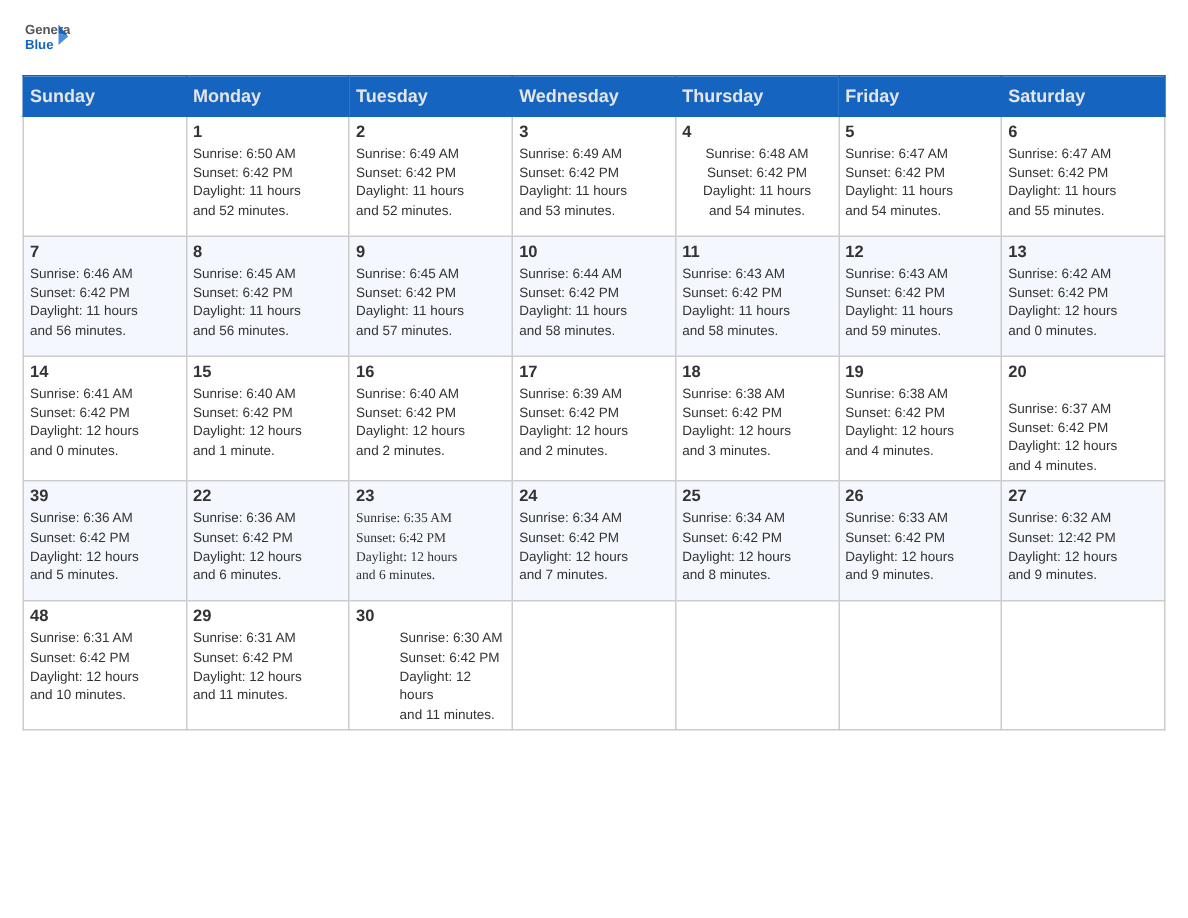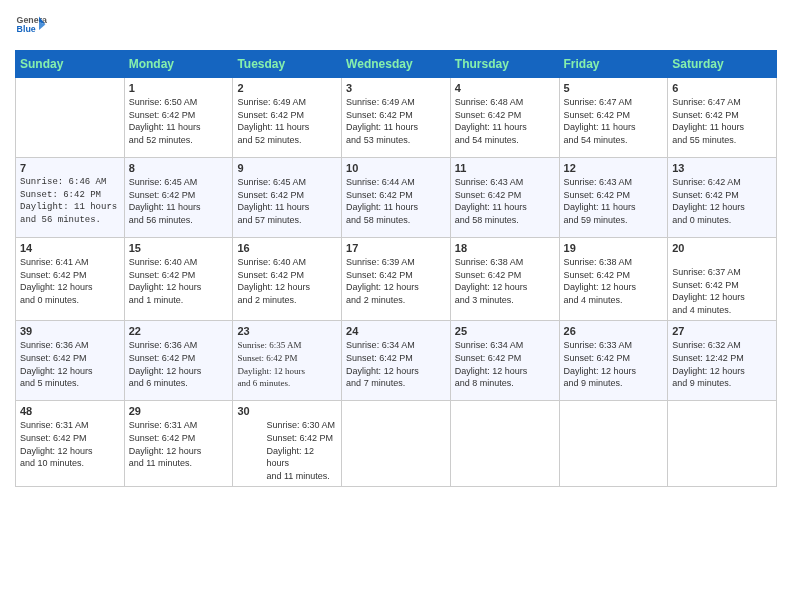--- a/index.html
+++ b/index.html
@@ -42,21 +42,21 @@
       font-size: 14px;
       color: #555;
     }
     table {
       width: 100%;
       border-collapse: collapse;
       table-layout: fixed;
     }
     thead tr th {
       background-color: #1565c0;
-      color: #86efac;
+      color: #e5e5e5;
       font-size: 12px;
       font-weight: bold;
       padding: 6px 4px;
       text-align: left;
       border: 1px solid #1565c0;
     }
     tbody tr td {
       border: 1px solid #ccc;
       vertical-align: top;
       padding: 4px;
@@ -132,21 +132,21 @@
           </td>
           <td>
             <span class="day-number">3</span>
             <div class="day-info" style="white-space: pre-line;">Sunrise: 6:49 AM
 Sunset: 6:42 PM
 Daylight: 11 hours
 and 53 minutes.</div>
           </td>
           <td>
             <span class="day-number">4</span>
-            <div class="day-info" style="white-space: pre-line;">Sunrise: 6:48 AM
+            <div class="day-info" style="white-space: pre-line; text-align: center;">Sunrise: 6:48 AM
 Sunset: 6:42 PM
 Daylight: 11 hours
 and 54 minutes.</div>
           </td>
           <td>
             <span class="day-number">5</span>
             <div class="day-info" style="white-space: pre-line;">Sunrise: 6:47 AM
 Sunset: 6:42 PM
 Daylight: 11 hours
 and 54 minutes.</div>
@@ -155,21 +155,21 @@
             <span class="day-number">6</span>
             <div class="day-info" style="white-space: pre-line;">Sunrise: 6:47 AM
 Sunset: 6:42 PM
 Daylight: 11 hours
 and 55 minutes.</div>
           </td>
         </tr>
         <tr>
           <td>
             <span class="day-number">7</span>
-            <div class="day-info" style="white-space: pre-line; font-family: Liberation Mono, monospace;">Sunrise: 6:46 AM
+            <div class="day-info" style="white-space: pre-line;">Sunrise: 6:46 AM
 Sunset: 6:42 PM
 Daylight: 11 hours
 and 56 minutes.</div>
           </td>
           <td>
             <span class="day-number">8</span>
             <div class="day-info" style="white-space: pre-line;">Sunrise: 6:45 AM
 Sunset: 6:42 PM
 Daylight: 11 hours
 and 56 minutes.</div>

